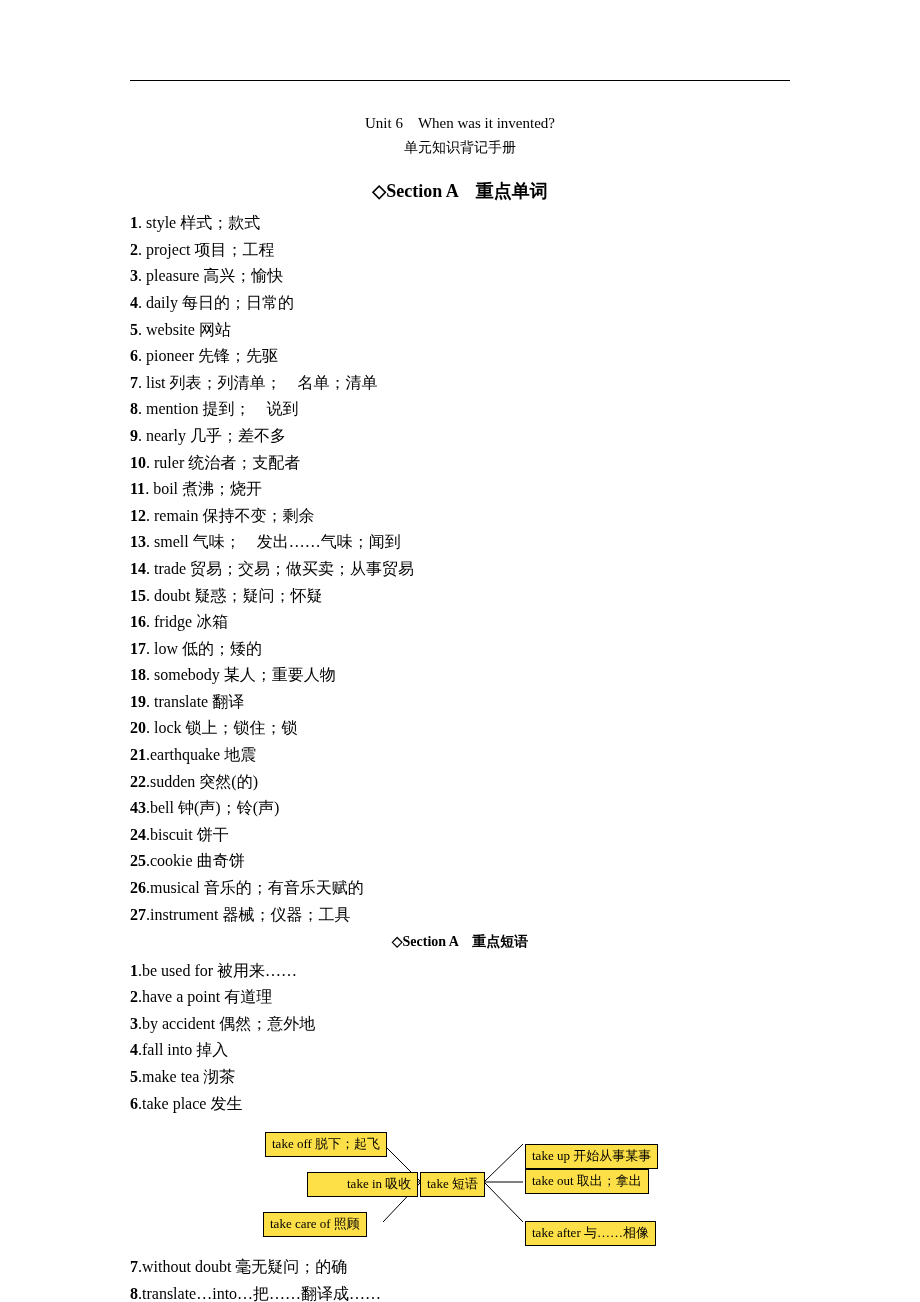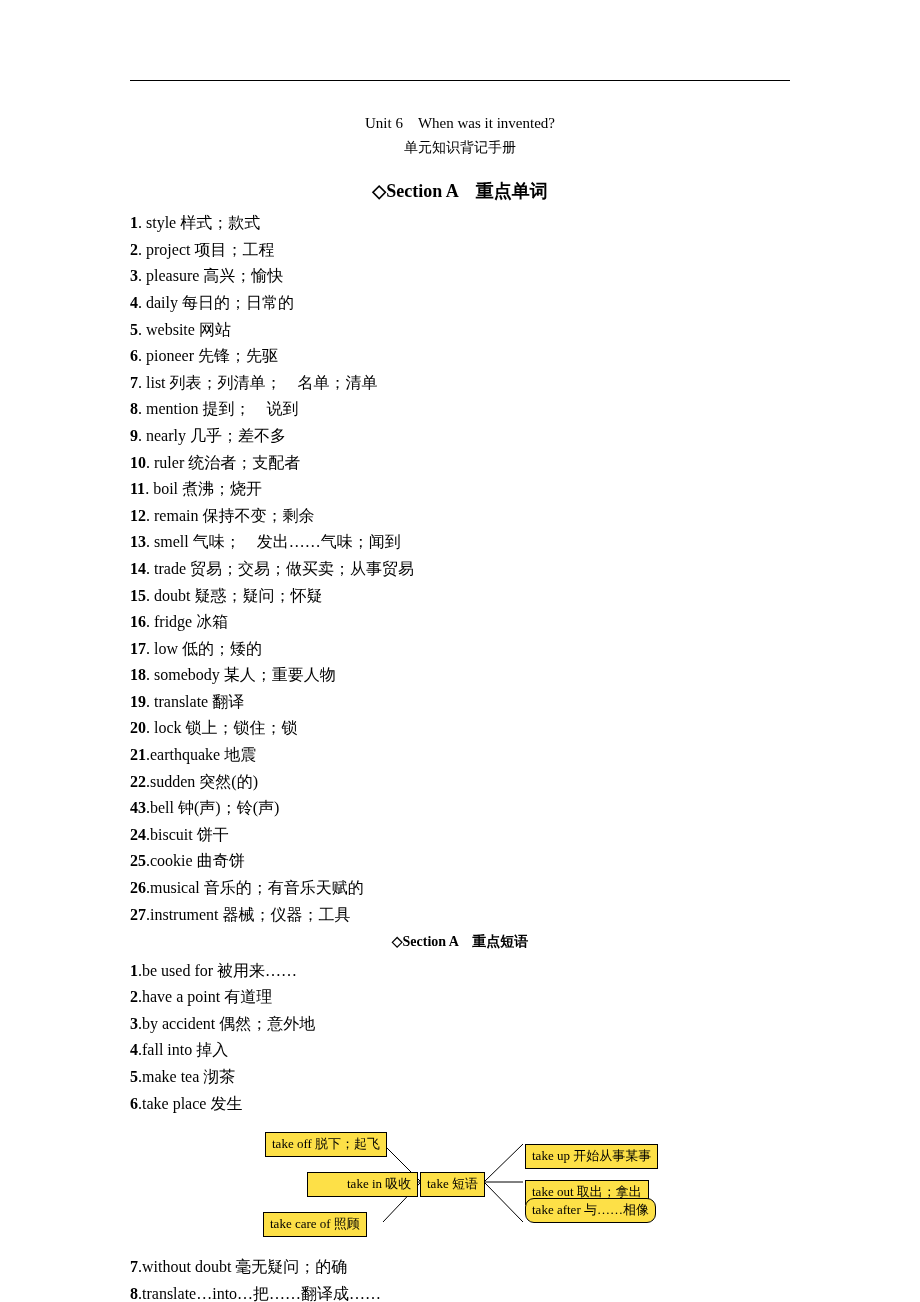--- a/index.html
+++ b/index.html
@@ -86,26 +86,25 @@
       left: 38px;
       top: 88px;
     }
     .dbox-tr {
       left: 300px;
       top: 8px;
       margin-top: 12px;
     }
     .dbox-mr {
       left: 300px;
-      top: 56px;
+      top: 45px;
     }
     .dbox-br {
       left: 300px;
-      top: 74px;
-      border-radius: 9px;
+      top: 97px;
     }
     svg.lines {
       position: absolute;
       left: 0;
       top: 0;
       width: 470px;
       height: 120px;
     }
   </style>
 </head>

